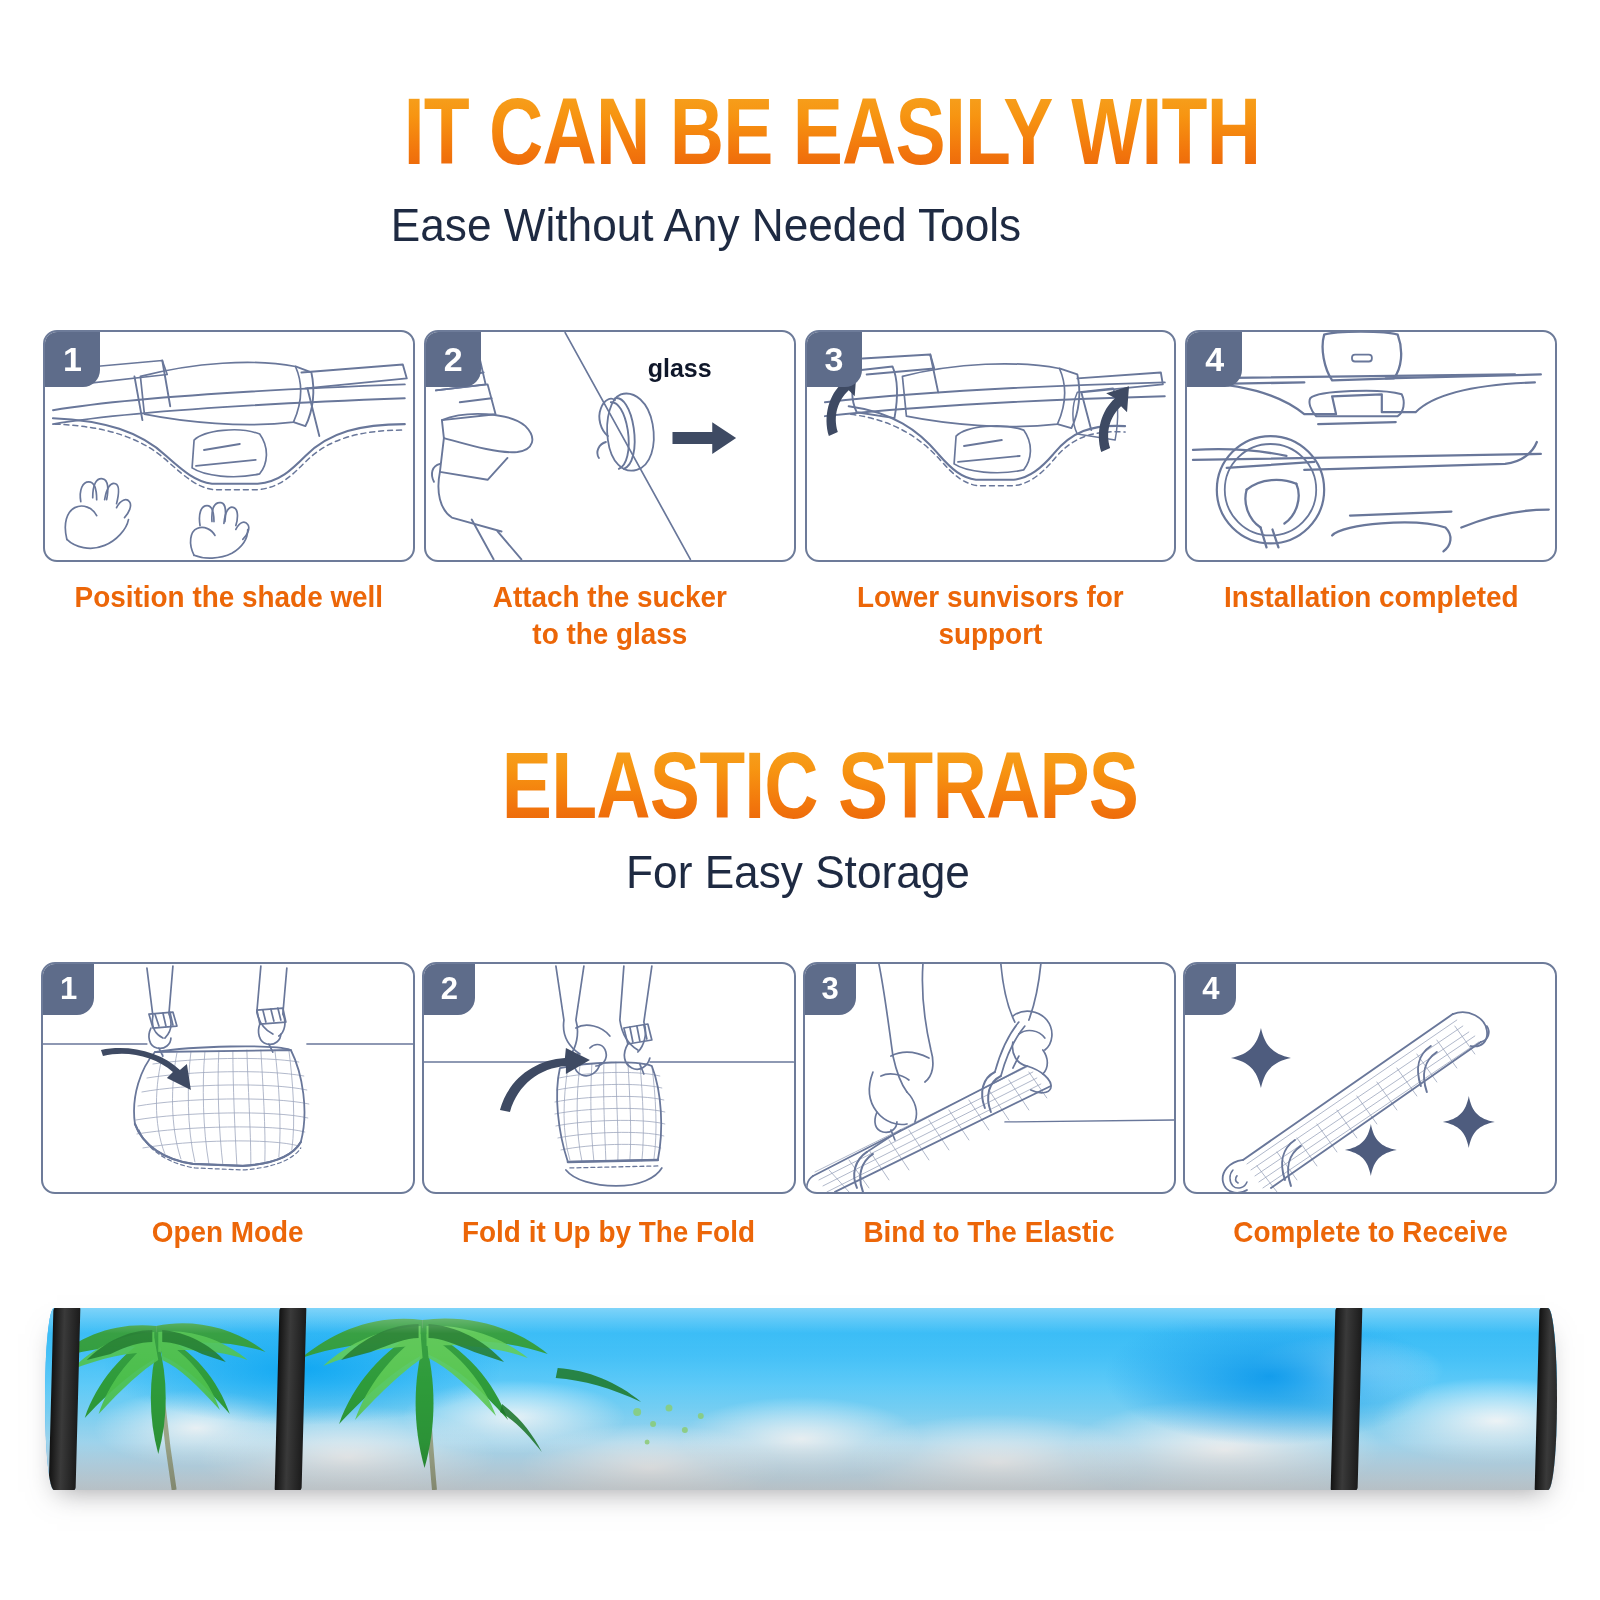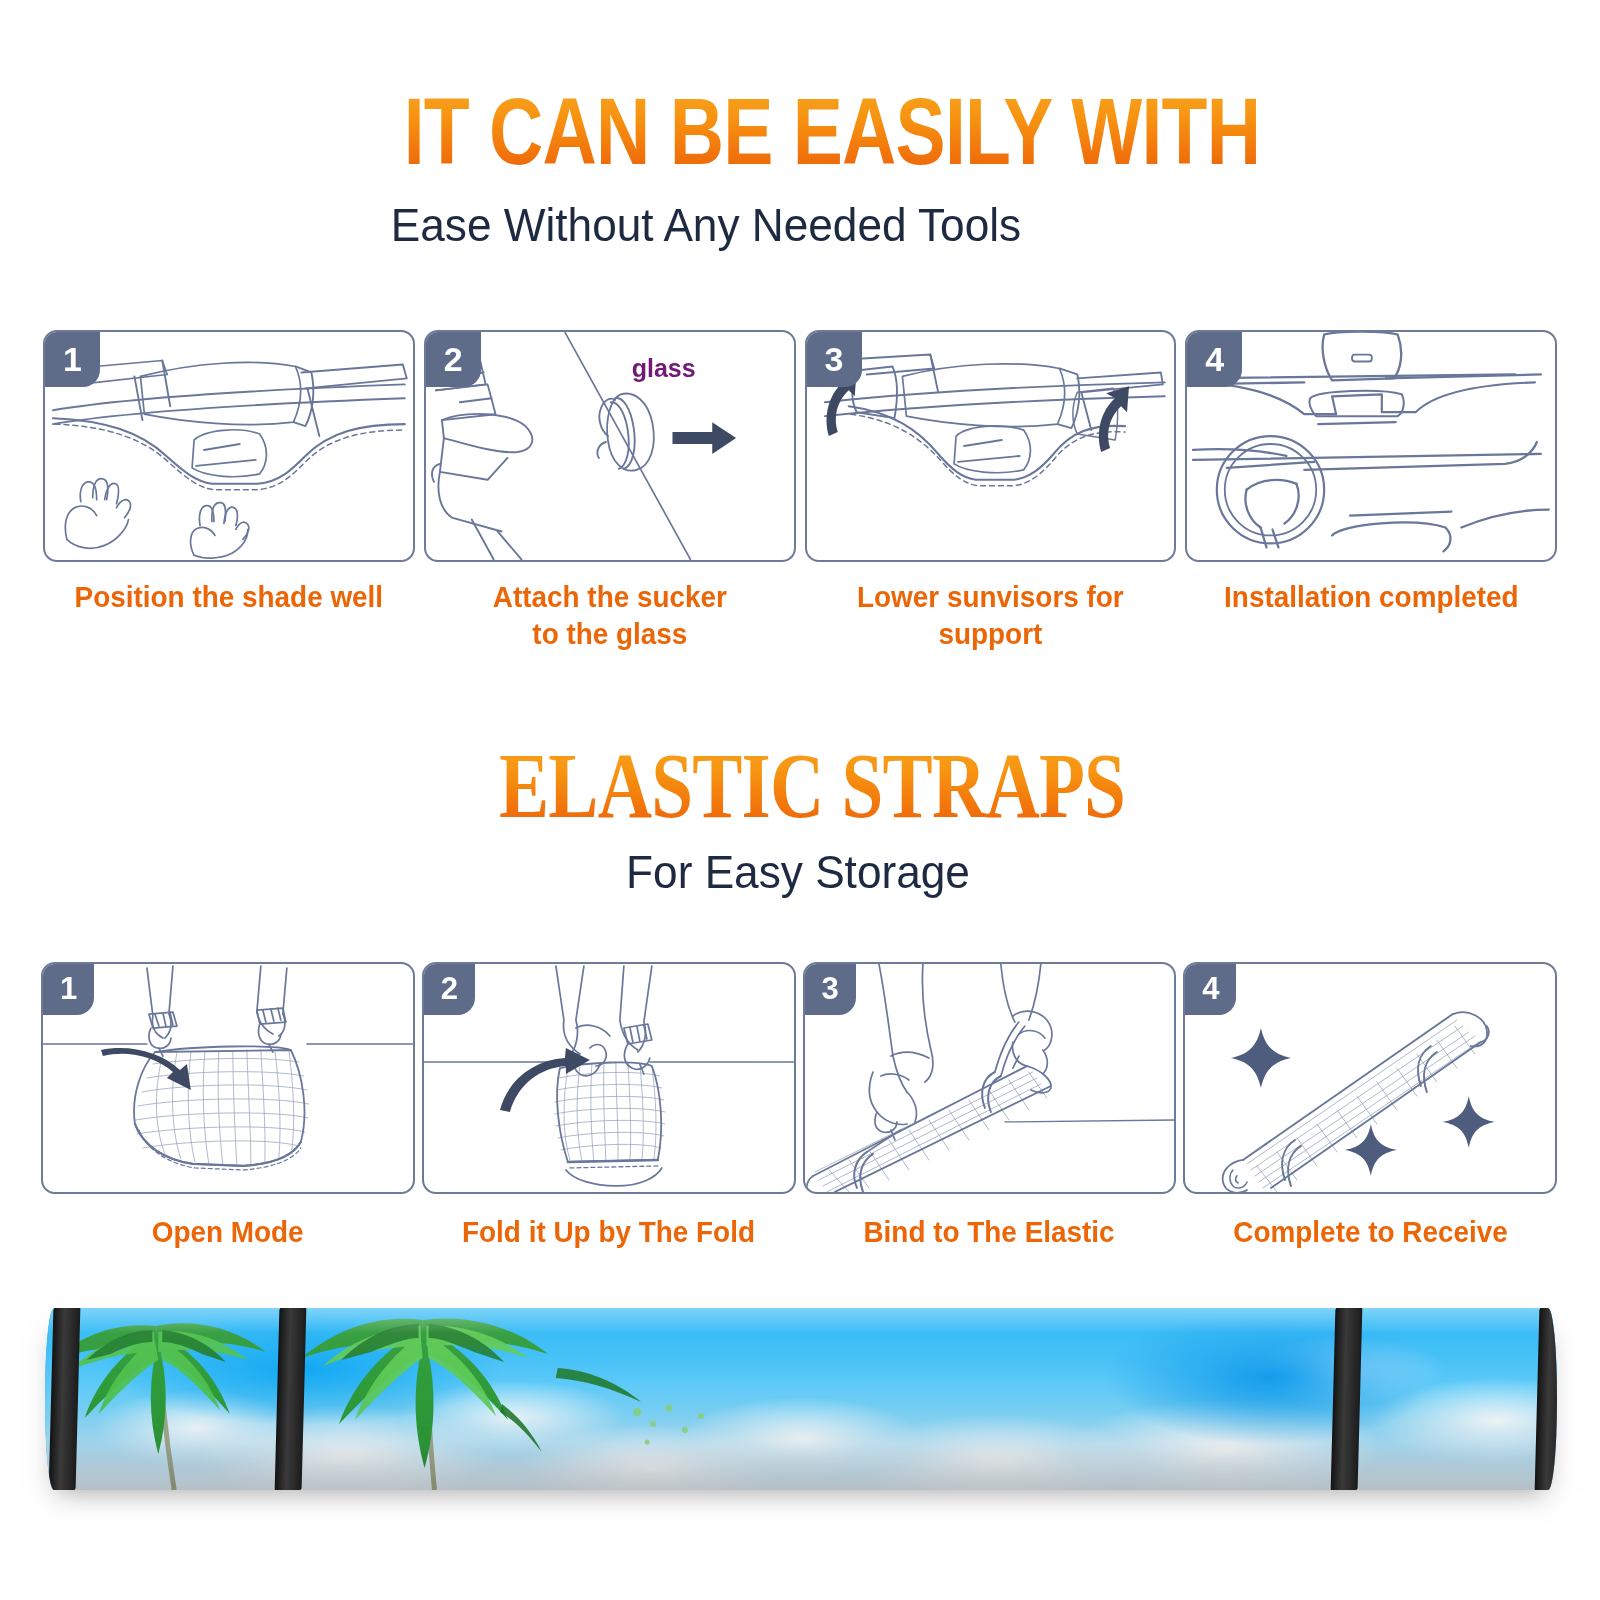--- a/index.html
+++ b/index.html
@@ -32,21 +32,21 @@
     font-size:47px;
     color:#1E2A42;
     letter-spacing:0px;
     transform:scaleX(0.94);
     white-space:nowrap;
     line-height:1.25;
   }
 
   #title1{ position:absolute; left:0; top:84px; width:1600px; }
   #sub1  { position:absolute; left:0; top:196px; width:1348px; }
-  #title2{ position:absolute; left:0; top:738px; width:1560px;font-family:Liberation Serif, serif; }
+  #title2{ position:absolute; left:8px; top:738px; width:1560px; }
   #sub2  { position:absolute; left:0; top:843px; width:1532px; }
 
   
   .steps{ position:absolute; display:flex; }
   #row1{ left:45px; top:330px;  width:1510px; gap:13px; }
   #row2{ left:43px; top:962px;  width:1512px; gap:11px; }
 
   .step{ flex:1 1 0; display:flex; flex-direction:column; align-items:center; }
 
   .frame{
@@ -141,22 +141,23 @@
     background:linear-gradient(90deg,#121212 0%, #3a3a3a 42%, #1b1b1b 100%);
     border-radius:50%/6px;
   }
   #strap1{ left:6px;    transform:rotate(-2.5deg) skewX(-4deg);}
   #strap2{ left:232px;  transform:rotate(-2.5deg) skewX(-4deg);}
   #strap3{ left:1288px; transform:rotate(-2.5deg) skewX(-4deg);}
   #strap4{ left:1492px; transform:rotate(-2.5deg) skewX(-4deg);}
 
   .glass-label{
     position:absolute;
-    font-size:25px; font-weight:700; color:#701a75;
+    font-size:25px; font-weight:700; color:#0f172a;
     letter-spacing:0px;
+    margin-left:16px;
   }
 </style>
 </head>
 <body>
 
 <div class="sec-head" id="title1">
   <div class="big-title">IT CAN BE EASILY WITH</div>
 </div>
 <div class="sec-head" id="sub1">
   <div class="sub-title">Ease Without Any Needed Tools</div>

